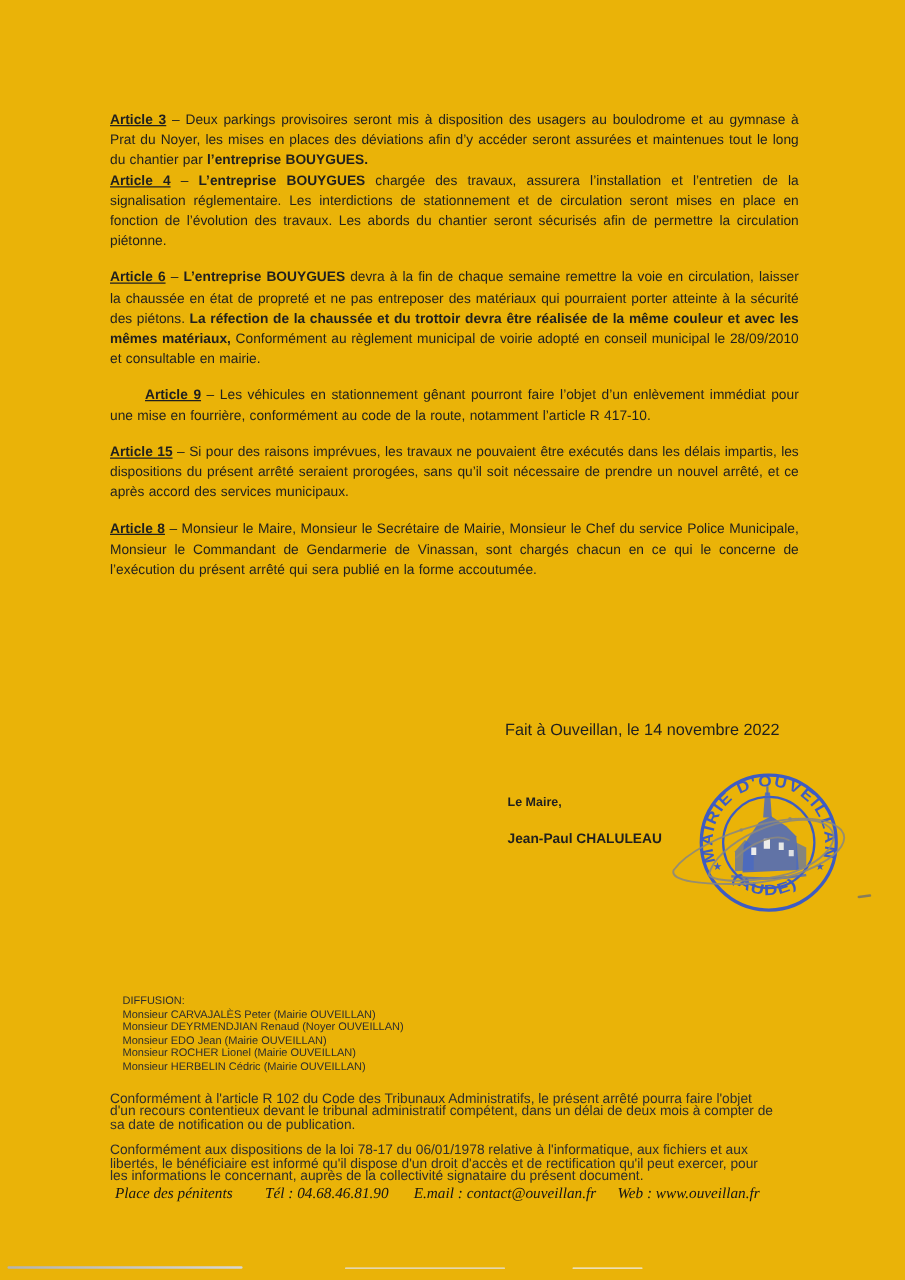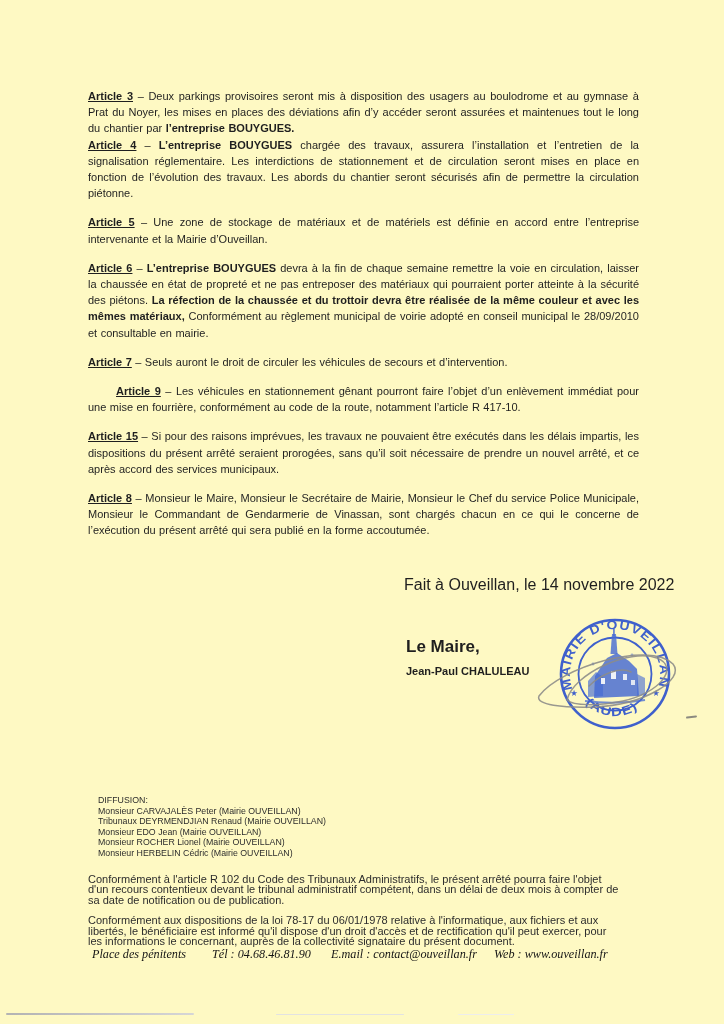--- a/index.html
+++ b/index.html
@@ -1,23 +1,23 @@
 <!DOCTYPE html>
 <html><head>
 <meta charset="utf-8">
 <style>
   html,body{margin:0;padding:0;background:#ffffff;}
-  .page{position:relative;width:724px;height:1024px;background:#fef9c3;overflow:hidden;
+  .page{position:relative;width:724px;height:1024px;background:#eab308;overflow:hidden;
         font-family:"Liberation Sans",sans-serif;color:#1f1f1f;text-decoration:underline;}
   .doc-body{position:absolute;left:88px;top:88px;width:551px;}
   .para{font-size:11px;line-height:16.2px;text-align:justify;margin:0 0 13px 0;
         word-spacing:0.4px;-webkit-font-smoothing:antialiased;}
   .para.tight{margin-bottom:0;}
-  .date-line{position:absolute;left:404px;top:576px;font-size:16px;font-weight:500;}
-  .signer-title{position:absolute;left:406px;top:637px;font-size:17px;font-weight:bold;}
+  .date-line{position:absolute;left:404px;top:576px;font-size:13px;font-weight:500;}
+  .signer-title{position:absolute;left:406px;top:637px;font-size:10px;font-weight:bold;}
   .signer-name{position:absolute;left:406px;top:665px;font-size:11px;font-weight:bold;}
   .stamp-wrap{position:absolute;left:533px;top:608px;width:165px;height:135px;
               filter:blur(0.3px);opacity:0.95;}
   .pen-dash{position:absolute;left:686px;top:716px;width:11px;height:2px;background:#6f6f6f;
             transform:rotate(-7deg);border-radius:1px;opacity:.8;}
   .diffusion{position:absolute;left:88px;top:795px;font-size:8.8px;line-height:10.6px;color:#2d2d2d;margin-left:10px;}
   .legal{position:absolute;left:88px;top:874px;width:534px;font-size:11px;line-height:10.4px;color:#2d2d2d;}
   .legal p{margin:0 0 10px 0;}
   .footer{position:absolute;left:4px;top:947px;width:716px;height:20px;
           font-family:"Liberation Serif",serif;font-style:italic;font-size:12.2px;color:#141414;}
@@ -32,23 +32,21 @@
   .scan-line.c{left:458px;top:1014px;width:56px;height:1px;background:#ededed;}
 </style>
 </head>
 <body>
 
 <div class="page">
 
   <div class="doc-body">
     <p class="para tight"><span> </span><span style="font-weight: bold; text-decoration: underline;">Article 3</span><span> – Deux parkings provisoires seront mis à disposition des usagers au boulodrome et au gymnase à Prat du Noyer, les mises en places des déviations afin d’y accéder seront assurées et maintenues tout le long du chantier par </span><span style="font-weight: bold;">l’entreprise BOUYGUES.</span></p>
     <p class="para"><span style="font-weight: bold; text-decoration: underline;">Article 4</span><span> – </span><span style="font-weight: bold;">L’entreprise BOUYGUES</span><span> chargée des travaux, assurera l’installation et l’entretien de la signalisation réglementaire. Les interdictions de stationnement et de circulation seront mises en place en fonction de l’évolution des travaux. Les abords du chantier seront sécurisés afin de permettre la circulation piétonne.</span></p>
-    <p class="para"><span style="font-weight: bold; text-decoration: underline;">Article 5</span><span> – Une zone de stockage de matériaux et de matériels est définie en accord entre l’entreprise intervenante et la Mairie d’Ouveillan.</span></p>
     <p class="para"><span> </span><span style="font-weight: bold; text-decoration: underline;">Article 6</span><span> – </span><span style="font-weight: bold;">L’entreprise BOUYGUES</span><span> devra à la fin de chaque semaine remettre la voie en circulation, laisser la chaussée en état de propreté et ne pas entreposer des matériaux qui pourraient porter atteinte à la sécurité des piétons. </span><span style="font-weight: bold;">La réfection de la chaussée et du trottoir devra être réalisée de la même couleur et avec les mêmes matériaux,</span><span> Conformément au règlement municipal de voirie adopté en conseil municipal le 28/09/2010 et consultable en mairie.</span></p>
-    <p class="para"><span style="font-weight: bold; text-decoration: underline;">Article 7</span><span> – Seuls auront le droit de circuler les véhicules de secours et d’intervention.</span></p>
     <p class="para"><span style="font-weight: bold; text-decoration: underline; margin-left: 28px;">Article 9</span><span> – Les véhicules en stationnement gênant pourront faire l’objet d’un enlèvement immédiat pour une mise en fourrière, conformément au code de la route, notamment l’article R 417-10.</span></p>
     <p class="para"><span style="font-weight: bold; text-decoration: underline;">Article 15</span><span> – Si pour des raisons imprévues, les travaux ne pouvaient être exécutés dans les délais impartis, les dispositions du présent arrêté seraient prorogées, sans qu’il soit nécessaire de prendre un nouvel arrêté, et ce après accord des services municipaux.</span></p>
     <p class="para"><span style="font-weight: bold; text-decoration: underline;">Article 8</span><span> – Monsieur le Maire, Monsieur le Secrétaire de Mairie, Monsieur le Chef du service Police Municipale, Monsieur le Commandant de Gendarmerie de Vinassan, sont chargés chacun en ce qui le concerne de l’exécution du présent arrêté qui sera publié en la forme accoutumée.</span></p>
   </div>
 
   <div class="date-line">Fait à Ouveillan, le 14 novembre 2022</div>
   <div class="signer-title">Le Maire,</div>
   <div class="signer-name">Jean-Paul CHALULEAU</div>
 
   <div class="stamp-wrap">
@@ -92,21 +90,21 @@
       </g>
     </svg>
   </div>
 
   <div class="pen-dash"></div>
 
   <div class="diffusion">
     <div>DIFFUSION:</div>
     <div>
         <div>Monsieur CARVAJALÈS Peter (Mairie OUVEILLAN)</div>
-        <div>Tribunaux DEYRMENDJIAN Renaud (Mairie OUVEILLAN)</div>
+        <div>Monsieur DEYRMENDJIAN Renaud (Noyer OUVEILLAN)</div>
         <div>Monsieur EDO Jean (Mairie OUVEILLAN)</div>
         <div>Monsieur ROCHER Lionel (Mairie OUVEILLAN)</div>
         <div>Monsieur HERBELIN Cédric (Mairie OUVEILLAN)</div>
       </div>
   </div>
 
   <div class="legal">
     <p>Conformément à l'article R 102 du Code des Tribunaux Administratifs, le présent arrêté pourra faire l'objet d'un recours contentieux devant le tribunal administratif compétent, dans un délai de deux mois à compter de sa date de notification ou de publication.</p>
     <p>Conformément aux dispositions de la loi 78-17 du 06/01/1978 relative à l'informatique, aux fichiers et aux libertés, le bénéficiaire est informé qu'il dispose d'un droit d'accès et de rectification qu'il peut exercer, pour les informations le concernant, auprès de la collectivité signataire du présent document.</p>
   </div>

